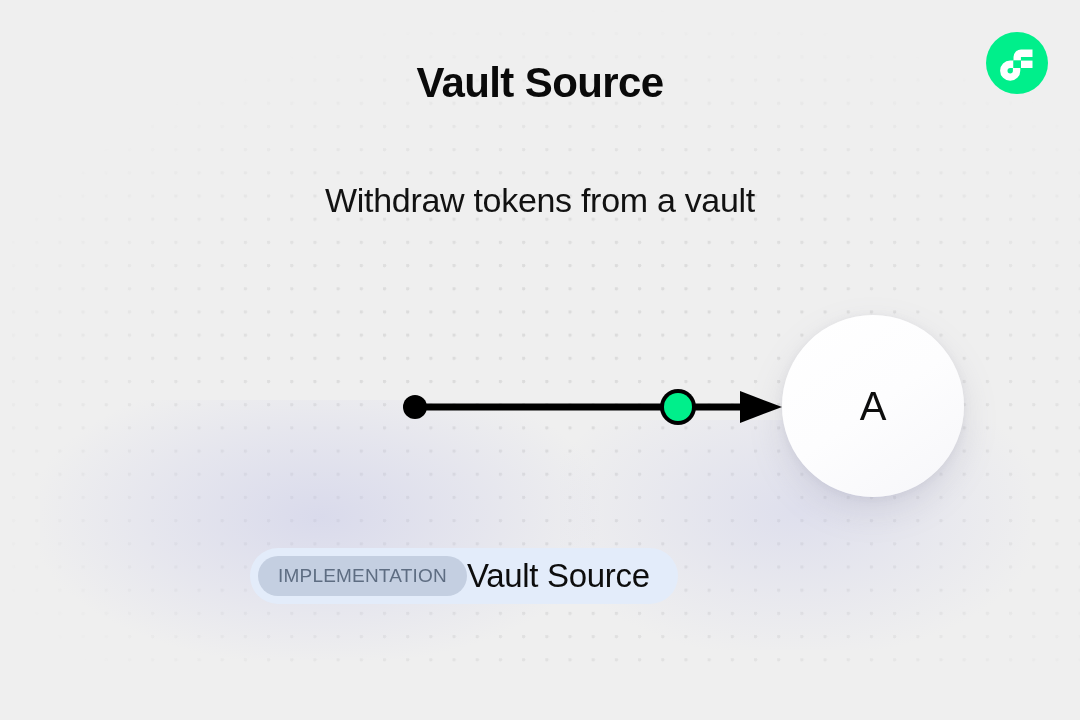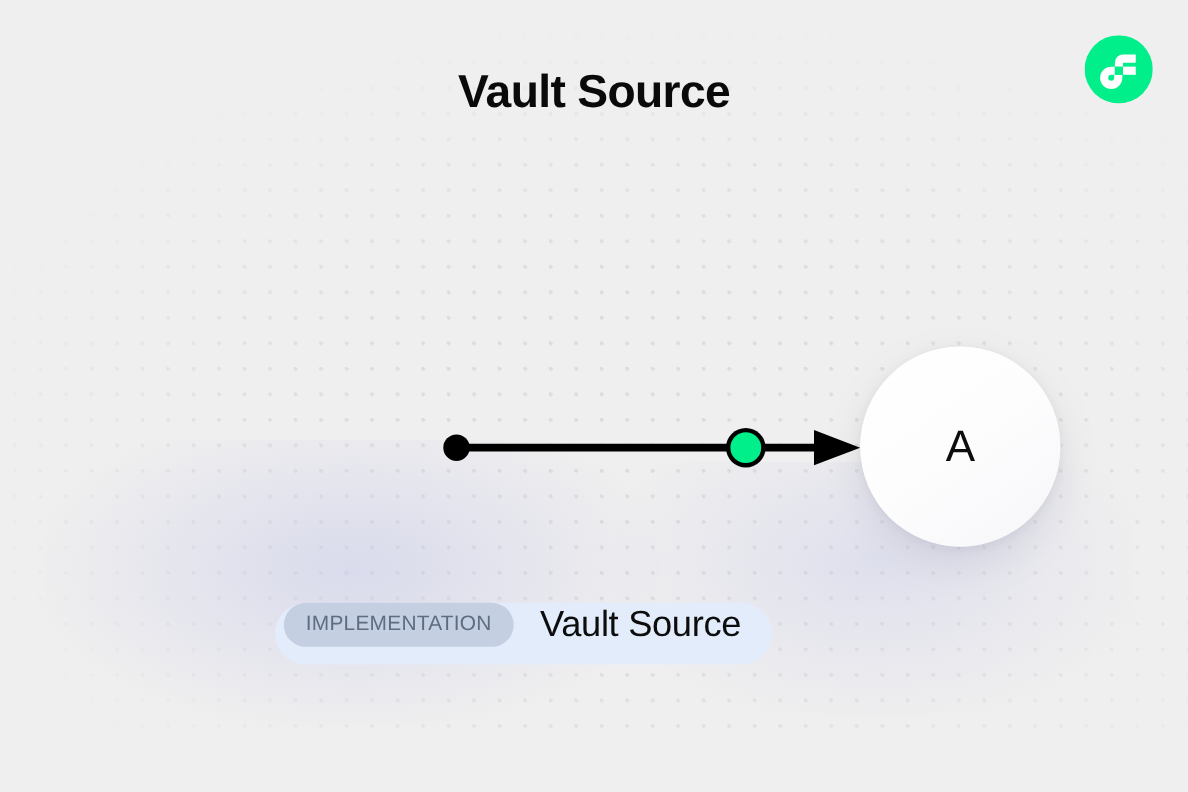--- a/index.html
+++ b/index.html
@@ -148,22 +148,22 @@
   
   #impl-badge {
     position: absolute;
     left: 250px;
     top: 548px;
     height: 56px;
     padding: 0 28px 0 8px;
     border-radius: 28px;
     background: #e3ecfa;
     display: flex;
-    align-items: flex-start;
-    gap: 24px;
+    align-items: center;
+    gap: 0;
   }
   #impl-badge-tag {
     height: 40px;
     padding: 0 20px;
     border-radius: 20px;
     background: #c4cfe1;
     display: flex;
     align-items: center;
     font-size: 19px;
     font-weight: 400;
@@ -181,20 +181,21 @@
 <body>
 
 <div id="stage">
 
   <div id="dot-grid"></div>
   <div id="glow-lavender"></div>
   <div id="glow-lavender-2"></div>
 
   <div id="page-title">Vault Source</div>
 
+  <div id="page-subtitle">Withdraw tokens from a vault</div>
 
   <div id="brand-logo">
     <svg width="62" height="62" viewBox="0 0 62 62" aria-hidden="true">
       <circle cx="31" cy="31" r="31" fill="#00ef8b"></circle>
 
       <path d="M46.5 17.5 H35.0 a7.5 7.5 0 0 0 -7.5 7.5 v3.6 h7.4 v-3.6 h11.6 z" fill="#ffffff"></path>
 
       <rect x="34.9" y="28.6" width="11.6" height="7.4" fill="#ffffff"></rect>
 
       <path d="M24.2 28.6 a10.1 10.1 0 1 0 10.1 10.1 v-2.7 h-7.4 v2.7 a2.7 2.7 0 1 1 -2.7 -2.7 h3.3 v-7.4 z" fill="#ffffff"></path>

